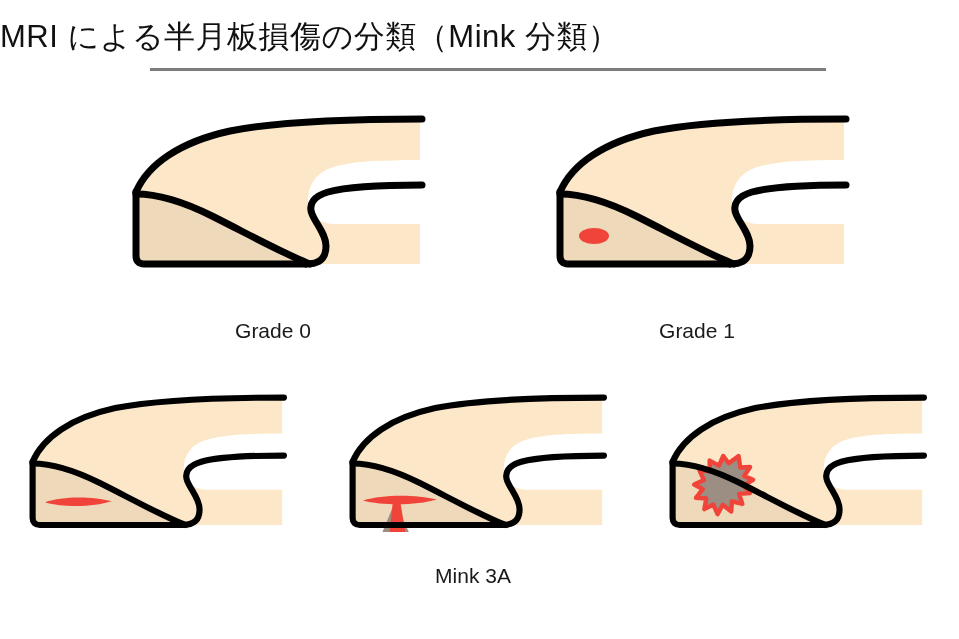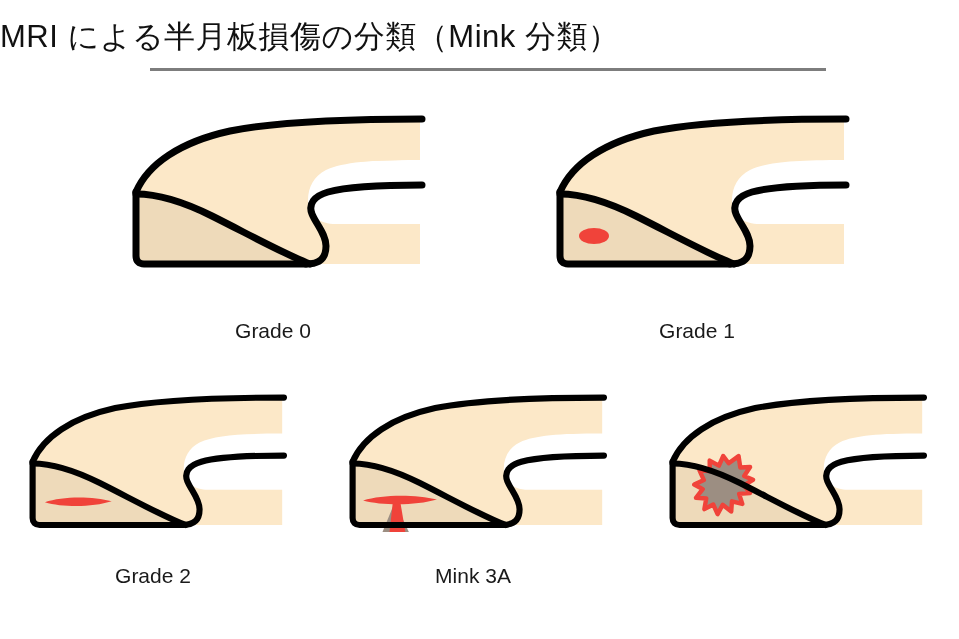--- a/index.html
+++ b/index.html
@@ -164,21 +164,20 @@
 
     <path d="M 42 126 C 62 119, 96 119, 118 125 C 96 132, 62 132, 42 126 Z" fill="#F0433A" stroke="none"></path>
     <path d="M 28 80 C 40 52, 72 30, 122 19 C 172 9, 250 7, 314 7" fill="none" stroke="#000000" stroke-width="7" stroke-linecap="round" stroke-linejoin="round"></path>
     <path d="M 28 80 L 28 144 C 28 149, 31 152, 36 152 L 198 152" fill="none" stroke="#000000" stroke-width="7" stroke-linecap="round" stroke-linejoin="round"></path>
     <path d="M 28 82 C 52 82, 76 90, 104 104 C 140 122, 176 142, 202 152" fill="none" stroke="#000000" stroke-width="7" stroke-linecap="round" stroke-linejoin="round"></path>
     <path d="M 198 152 C 212 152, 218 146, 218 134
              C 218 122, 208 112, 204 102
              C 200 92, 206 84, 220 80
              C 238 75, 268 73, 314 73" fill="none" stroke="#000000" stroke-width="7" stroke-linecap="round" stroke-linejoin="round"></path>
   </svg>
-  <div class="figure-label">Grade 2</div>
 </div>
 
 <div class="figure" id="figure-grade-3a">
   <svg class="figure-canvas" width="290" height="165" viewBox="0 0 330 180">
     <path d="M 28 78 C 40 52, 70 30, 120 19 C 170 9, 250 7, 312 7
              L 312 48
              C 262 48, 236 50, 218 58
              C 206 64, 200 75, 200 88
              C 200 104, 212 112, 228 112
              C 252 112, 280 112, 312 112

